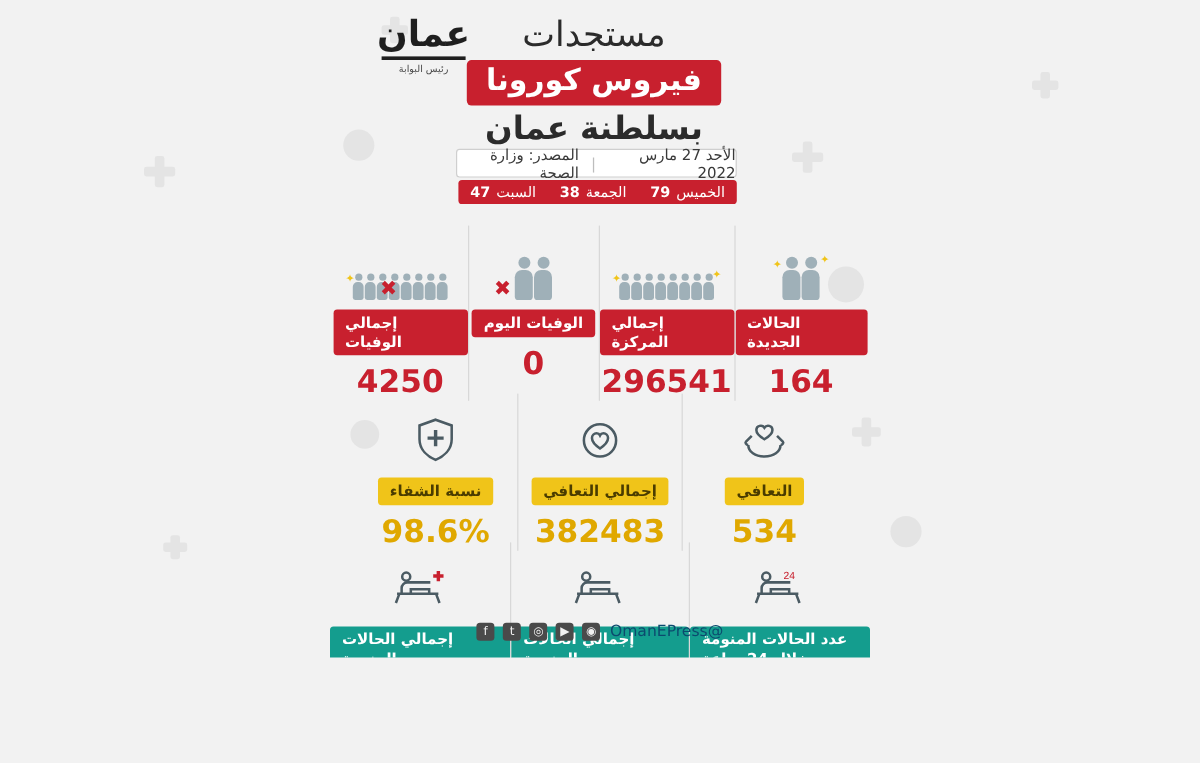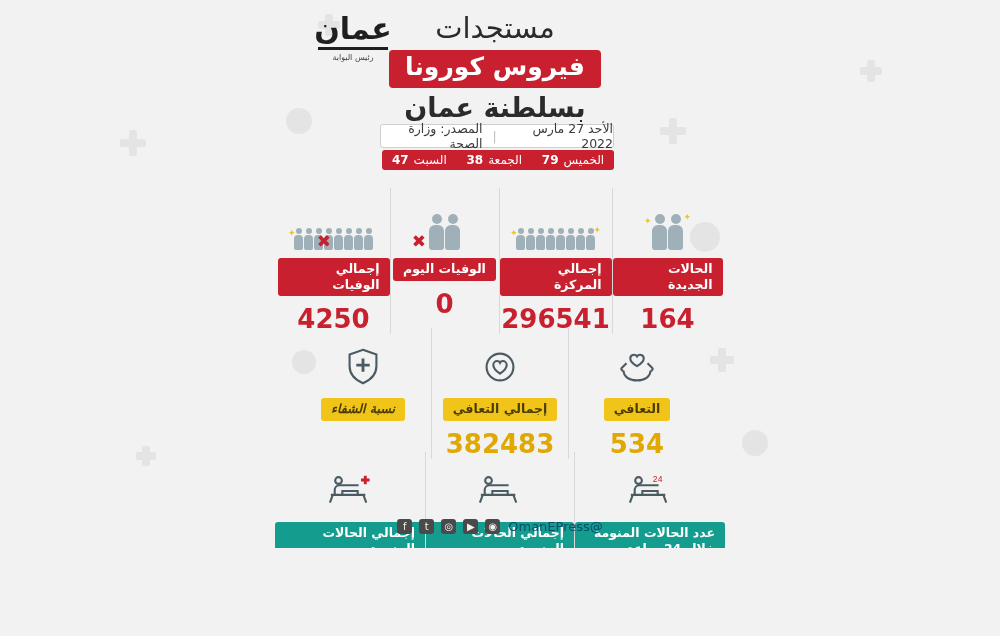--- a/index.html
+++ b/index.html
@@ -40,21 +40,21 @@
   .logo .sub{font-size:8px;color:#444;margin-top:3px;}
   .logo .bar{width:70px;height:3px;background:#1f1f1f;margin:3px auto 0;}
 
   
   .row{position:absolute;left:0;width:1000px;display:flex;justify-content:center;}
 
   .cell{display:flex;flex-direction:column;align-items:center;position:relative;}
   .cell + .cell{border-right:1px solid #d8d8d8;}
   .icons{height:62px;display:flex;align-items:flex-end;justify-content:center;}
   .label{color:#fff;font-size:12.5px;font-weight:bold;border-radius:3px;padding:3px 10px 4px;
-         text-align:right;line-height:1.25;margin-top:8px;}
+         text-align:left;line-height:1.25;margin-top:8px;}
   .label.red{background:#c8202e;}
   .label.yellow{background:#f0c419;color:#4a3c00;}
   .label.teal{background:#149d8e;}
   .value{font-size:26px;font-weight:bold;margin-top:8px;}
   .value.red{color:#c8202e;}
   .value.yellow{color:#e0a800;}
   .value.teal{color:#149d8e;}
 
   
   .people{display:flex;align-items:flex-end;gap:1px;position:relative;}
@@ -281,28 +281,29 @@
       <div class="icons">
         <svg class="ico" width="46" height="46" viewBox="0 0 48 48" fill="none" stroke="#4b5b63" stroke-width="2.2">
           <circle cx="24" cy="24" r="14"></circle>
           <path d="M24 31s-7-4.6-7-9c0-2.6 2-4.2 4-4.2 1.6 0 2.6 1 3 1.8.4-.8 1.4-1.8 3-1.8 2 0 4 1.6 4 4.2 0 4.4-7 9-7 9z"></path>
         </svg>
       </div>
       <div class="label yellow">إجمالي التعافي</div>
       <div class="value yellow">382483</div>
     </div>
 
-    <div class="cell" style="width:136px;font-style:italic;">
+    <div class="cell" style="width:136px;">
       <div class="icons">
         <svg class="ico" width="44" height="46" viewBox="0 0 44 48" fill="none" stroke="#4b5b63" stroke-width="2.2">
           <path d="M22 6l14 5v12c0 9-7 15-14 18C15 38 8 32 8 23V11z"></path>
           <path d="M22 15v14M15 22h14" stroke-width="3"></path>
         </svg>
       </div>
       <div class="label yellow">نسبة الشفاء</div>
+      <div class="value yellow">98.6%</div>
     </div>
   </div>
 
   <div class="row" style="top:452px;">
 
     <div class="cell" style="width:150px;">
       <div class="icons">
         <svg class="ico" width="54" height="44" viewBox="0 0 56 46" fill="none" stroke="#4b5b63" stroke-width="2.2">
           <path d="M8 26h36M10 26l-3 8M42 26l3 8"></path>
           <path d="M12 26v-5a5 5 0 015-5h20"></path>

